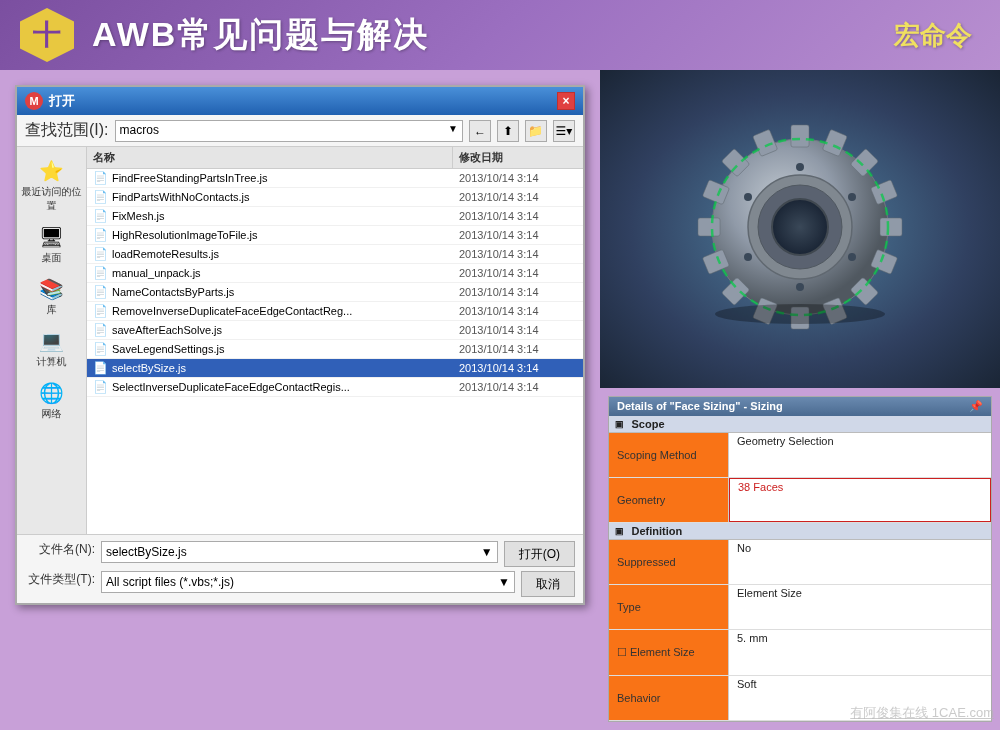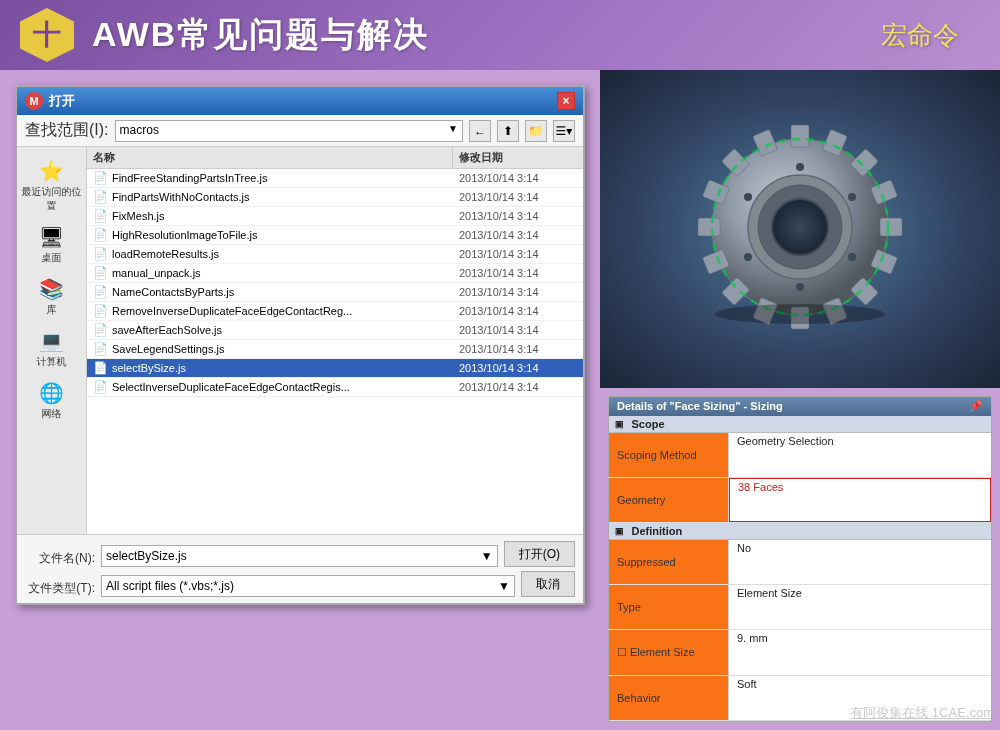--- a/index.html
+++ b/index.html
@@ -39,26 +39,26 @@
     }
     .header-title {
       font-size: 34px;
       font-weight: bold;
       color: white;
       text-shadow: 1px 1px 3px rgba(0,0,0,0.3);
       letter-spacing: 2px;
     }
     .header-subtitle {
       position: absolute;
-      right: 41px;
+      right: 28px;
       top: 50%;
       transform: translateY(-50%);
       font-size: 26px;
       color: #f0e060;
-      font-weight: normal;
+      font-weight: bold;
       text-shadow: 1px 1px 3px rgba(0,0,0,0.3);
     }
 
     
     .main-content {
       display: flex;
       height: 660px;
       background: #c8a0d8;
     }
 
@@ -252,21 +252,21 @@
     .dialog-bottom {
       background: #f5f5f5;
       border-top: 1px solid #ccc;
       padding: 6px 8px;
       display: flex;
       flex-direction: column;
       gap: 4px;
     }
     .dialog-row {
       display: flex;
-      align-items: flex-end;
+      align-items: flex-start;
       gap: 6px;
     }
     .dialog-row-label {
       font-size: 12px;
       color: #333;
       width: 70px;
       text-align: right;
       white-space: nowrap;
     }
     .dialog-input {
@@ -657,21 +657,21 @@
         <div class="details-value">No</div>
       </div>
       <div class="details-row">
         <div class="details-key">Type</div>
         <div class="details-value">Element Size</div>
       </div>
       <div class="details-row">
         <div class="details-key">
           <span style="margin-right:3px;">☐</span><span>Element Size</span>
         </div>
-        <div class="details-value">9. mm</div>
+        <div class="details-value">5. mm</div>
       </div>
       <div class="details-row">
         <div class="details-key">Behavior</div>
         <div class="details-value">Soft</div>
       </div>
     </div>
 
     <div class="watermark">有阿俊集在线 1CAE.com</div>
   </div>
 

